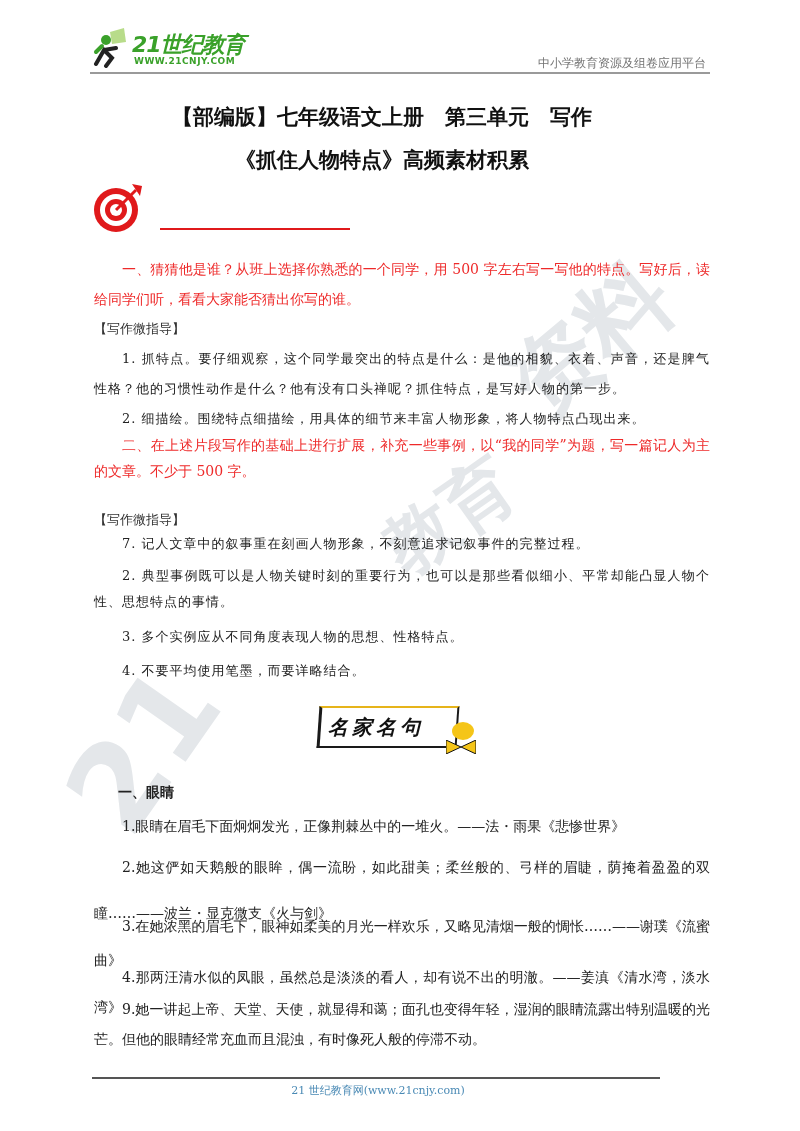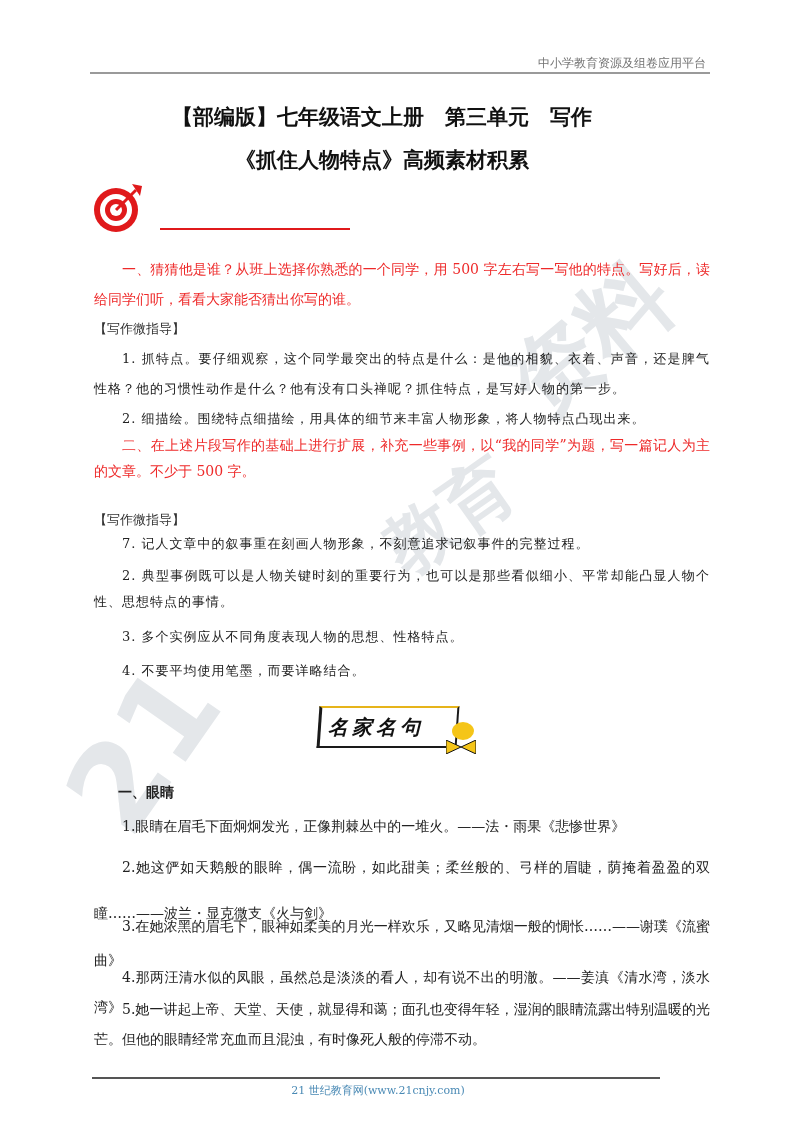--- a/index.html
+++ b/index.html
@@ -44,20 +44,30 @@
   .footer-text { position: absolute; left: 0; width: 756px; top: 1083px; text-align: center; font-size: 11px; color: #4a8ab5; }
 </style>
 </head>
 <body>
 
 <div class="watermark wm1">资料</div>
 <div class="watermark wm2">教育</div>
 <div class="watermark wm3">21</div>
 
 <div class="header">
+  <div class="logo">
+    <svg class="logo-runner" viewBox="0 0 36 40">
+      <polygon points="18,4 32,0 34,14 20,16" fill="#b8dc8a"></polygon>
+      <circle cx="14" cy="12" r="5" fill="#3aa12a"></circle>
+      <path d="M4 36 L12 22 L20 30 L14 38 M12 22 L24 20" stroke="#222" stroke-width="4" fill="none" stroke-linecap="round"></path>
+      <path d="M10 18 L4 24" stroke="#3aa12a" stroke-width="4" stroke-linecap="round"></path>
+    </svg>
+    <div class="logo-main">21世纪教育</div>
+    <div class="logo-url">WWW.21CNJY.COM</div>
+  </div>
   <div class="header-right">中小学教育资源及组卷应用平台</div>
   <div class="header-rule"></div>
 </div>
 
 <div class="title title1">【部编版】七年级语文上册　第三单元　写作</div>
 <div class="title title2">《抓住人物特点》高频素材积累</div>
 
 <div class="unit-banner">
   <svg class="target-icon" viewBox="0 0 54 54">
     <circle cx="24" cy="30" r="22" fill="#e0191b"></circle>
@@ -90,16 +100,16 @@
     <polygon points="0,0 15,7 0,14" fill="#f5c518" stroke="#111" stroke-width="1"></polygon>
     <polygon points="30,0 15,7 30,14" fill="#f5c518" stroke="#111" stroke-width="1"></polygon>
   </svg>
 </div>
 
 <div class="para" style="top:777px; font-family:'DejaVu Sans',sans-serif; font-weight:bold; left:118px;">一、眼睛</div>
 <div class="para indent" style="top:811px;">1.眼睛在眉毛下面炯炯发光，正像荆棘丛中的一堆火。——法・雨果《悲惨世界》</div>
 <div class="para indent" style="top:844px; line-height:46px;">2.她这俨如天鹅般的眼眸，偶一流盼，如此甜美；柔丝般的、弓样的眉睫，荫掩着盈盈的双瞳……——波兰・显克微支《火与剑》</div>
 <div class="para indent" style="top:909px; line-height:34px;">3.在她浓黑的眉毛下，眼神如柔美的月光一样欢乐，又略见清烟一般的惆怅……——谢璞《流蜜曲》</div>
 <div class="para indent" style="top:962px;">4.那两汪清水似的凤眼，虽然总是淡淡的看人，却有说不出的明澈。——姜滇《清水湾，淡水湾》</div>
-<div class="para indent" style="top:994px; line-height:30px;">5.她一讲起上帝、天堂、天使，就显得和蔼；面孔也变得年轻，湿润的眼睛流露出特别温暖的光芒。但他的眼睛经常充血而且混浊，有时像死人般的停滞不动。</div>
+<div class="para indent" style="top:994px; line-height:30px;">9.她一讲起上帝、天堂、天使，就显得和蔼；面孔也变得年轻，湿润的眼睛流露出特别温暖的光芒。但他的眼睛经常充血而且混浊，有时像死人般的停滞不动。</div>
 
 <div class="footer-rule"></div>
 <div class="footer-text">21 世纪教育网(www.21cnjy.com)</div>
 
 </body></html>

